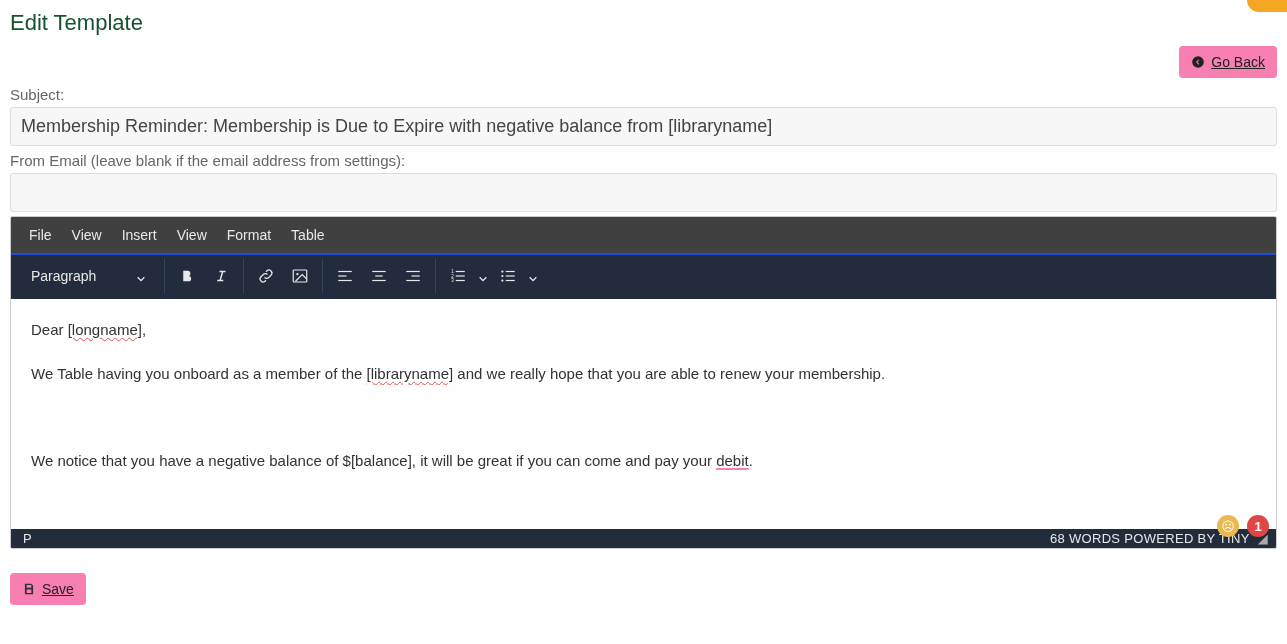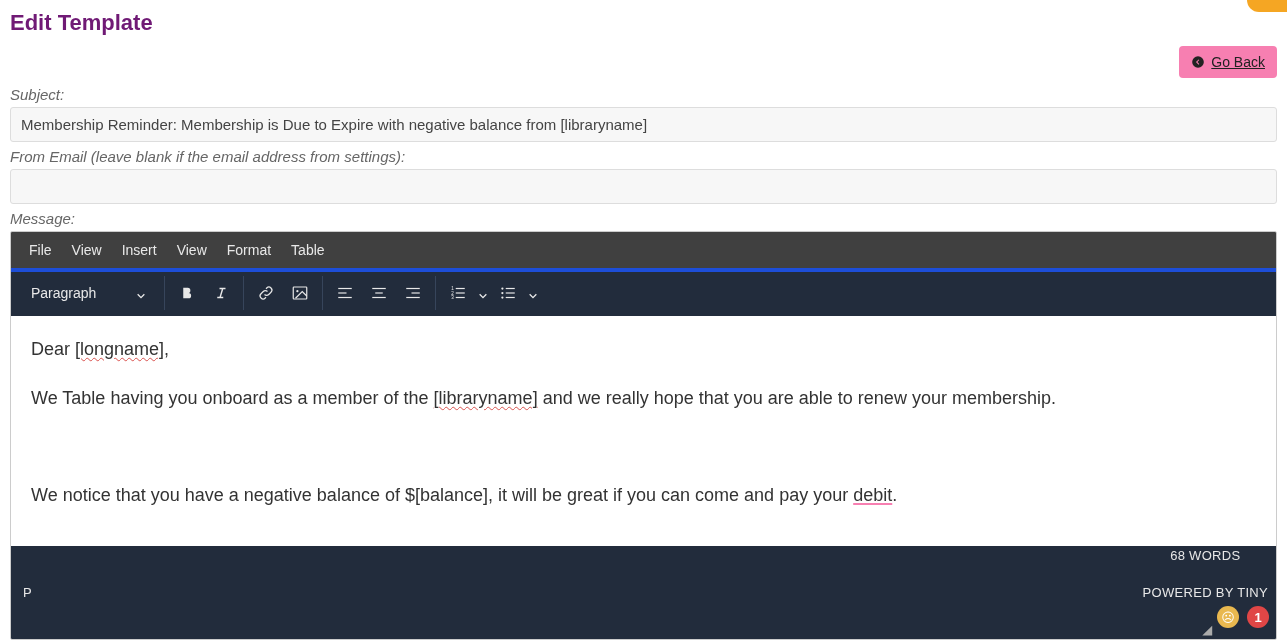--- a/index.html
+++ b/index.html
@@ -1,48 +1,48 @@
 <!DOCTYPE html>
 <html><head>
 <meta charset="utf-8">
 <style>
   * { box-sizing: border-box; margin: 0; padding: 0; }
   body { font-family: -apple-system, BlinkMacSystemFont, "Segoe UI", Arial, sans-serif; font-size: 14px; background: #fff; color: #555; width: 1287px; }
   .container { padding: 10px 10px 10px 10px; position: relative; }
   .corner { position: absolute; top: 0; right: 0; width: 40px; height: 12px; background: #f5a623; border-bottom-left-radius: 20px; border-bottom-right-radius: 0; }
-  h1.page-title { color: #701a75; font-weight: 700; font-size: 22px; margin-bottom: 10px;}
+  h1.page-title { color: #14532d; font-weight: 400; font-size: 22px; margin-bottom: 10px;}
   .topbar { display: flex; justify-content: flex-end; margin-bottom: 8px; }
   .btn { display: inline-flex; align-items: center; gap: 6px; padding: 8px 12px; border-radius: 4px; font-size: 14px; cursor: pointer; border: none; }
   .btn-pink { background: #f77fb1; color: #222; text-decoration: underline; }
   .btn-pink svg { width: 14px; height: 14px; fill: #222; }
   .btn-save svg { width: 14px; height: 14px; fill: #333; }
-  .form-label { color: #666; font-size: 15px; margin: 6px 0 4px 0; display: block; font-style: italic; }
-  .text-input { width: 100%; padding: 8px 10px; border: 1px solid #ddd; background: #f7f7f7; color: #444; font-size: 15px; border-radius: 3px; }
+  .form-label { color: #666; font-size: 15px; margin: 6px 0 4px 0; display: block; }
+  .text-input { width: 100%; padding: 8px 10px; border: 1px solid #ddd; background: #f7f7f7; color: #444; font-size: 18px; border-radius: 3px; }
   .text-input::placeholder { color: #999; }
 
   .editor-wrap { border: 1px solid #ccc; margin-top: 4px; border-radius: 2px; overflow: hidden; }
   .menubar { background: #404040; color: #e8e8e8; padding: 0 8px; display: flex; gap: 0; }
   .menubar .mi { padding: 10px 10px; font-size: 14px; color: #e8e8e8; cursor: pointer; }
-  .toolbar { background: #222c3c; display: flex; align-items: center; padding: 4px 6px 6px 6px; border-top: 4px solid #1d4ed8; gap: 0; }
+  .toolbar { background: #222c3c; display: flex; align-items: center; padding: 4px 6px 6px 6px; border-top: 2px solid #1d4ed8; gap: 0; }
   .tb-group { display: flex; align-items: center; padding: 0 8px; border-right: 1px solid #37455b; height: 34px; gap: 6px; }
   .tb-group:last-child { border-right: none; }
   .tb-btn { width: 28px; height: 28px; display: inline-flex; align-items: center; justify-content: center; color: #e8e8e8; cursor: pointer; border-radius: 3px; }
   .tb-btn svg { width: 18px; height: 18px; stroke: #e8e8e8; fill: none; stroke-width: 1.6; }
   .tb-btn.filled svg { fill: #e8e8e8; stroke: none; }
   .format-dd { display: inline-flex; align-items: center; color: #e8e8e8; padding: 6px 10px 6px 6px; gap: 40px; font-size: 14px; cursor: pointer; }
   .chev { width: 10px; height: 10px; }
   .chev svg { width: 10px; height: 10px; stroke: #e8e8e8; fill: none; stroke-width: 1.6; }
 
-  .editor-body { background: #fff; padding: 18px 20px; min-height: 230px; font-size: 18px; color: #333; line-height: 1.7; }
+  .editor-body { background: #fff; padding: 18px 20px; min-height: 230px; font-size: 15px; color: #333; line-height: 1.7; }
   .editor-body p { margin: 0 0 18px 0; }
   .spellerr-red { text-decoration: underline wavy #d9534f; text-decoration-thickness: 1px; text-underline-offset: 2px;}
   .spellerr-pink { text-decoration: underline solid #f77fb1 2px; text-underline-offset: 2px;}
 
   .statusbar { background: #222c3c; color: #e8e8e8; display: flex; justify-content: space-between; align-items: center; padding: 2px 8px 2px 12px; font-size: 13px; position: relative; }
-  .status-right { display: flex; align-items: center; gap: 22px; letter-spacing: .3px; flex-direction: column; }
+  .status-right { display: flex; align-items: center; gap: 4px; letter-spacing: .3px; }
   .resize-handle { font-size: 13px; color: #aaa; margin-left: 4px; }
 
   .float-btns { position: absolute; right: 18px; bottom: 78px; display: flex; gap: 8px; }
   .fbtn { width: 22px; height: 22px; border-radius: 50%; display: inline-flex; align-items: center; justify-content: center; font-size: 13px; color: #fff; }
   .fbtn.sad { background: #e9b84f; }
   .fbtn.issue { background: #e04646; font-weight: 600; }
 
   .save-row { margin-top: 24px; }
 </style>
 </head>
@@ -61,21 +61,20 @@
       <span>Go Back</span>
     </button>
   </div>
 
   <label class="form-label">Subject:</label>
   <input type="text" class="text-input" value="Membership Reminder: Membership is Due to Expire with negative balance from [libraryname]" style="">
 
   <label class="form-label">From Email (leave blank if the email address from settings):</label>
   <input type="text" class="text-input" value="" style="">
 
-  <label class="form-label">Message:</label>
 
   <div class="editor-wrap">
     <div class="menubar">
       <div class="mi">File</div>
       <div class="mi">View</div>
       <div class="mi">Insert</div>
       <div class="mi">View</div>
       <div class="mi">Format</div>
       <div class="mi">Table</div>
     </div>

